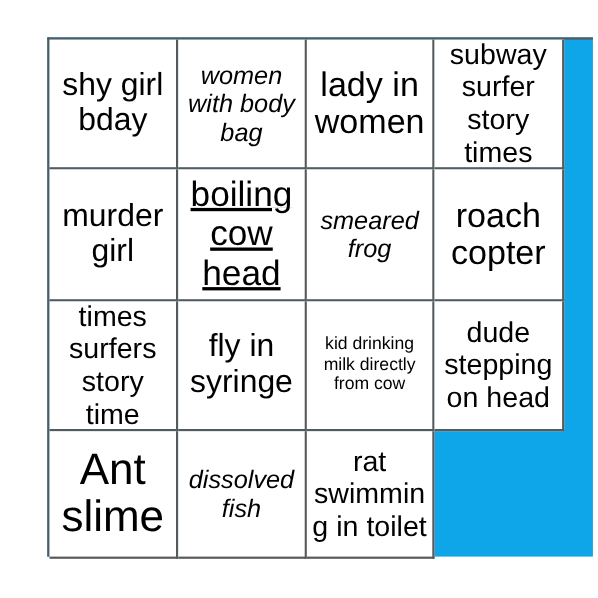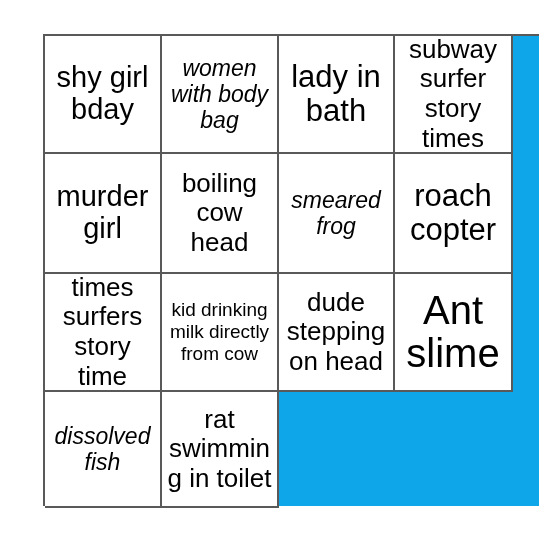--- a/index.html
+++ b/index.html
@@ -45,59 +45,62 @@
   .bingo-cell .cell-text {
     display: block;
     width: 100%;
     color: #000000;
     line-height: 1.12;
     word-wrap: break-word;
     white-space: pre-line;
     font-weight: 400;
   }
   
-  .fs-xs   .cell-text { font-size: 19px; line-height: 1.16; text-align: center; }
+  .fs-xs   .cell-text { font-size: 16px; line-height: 1.16; text-align: center; }
   .fs-sm   .cell-text { font-size: 26px; line-height: 1.14; }
   .fs-md   .cell-text { font-size: 23px; line-height: 1.14; font-style: italic; }
-  .fs-lg   .cell-text { font-size: 26px; line-height: 1.12; }
+  .fs-lg   .cell-text { font-size: 32px; line-height: 1.12; text-decoration: underline; }
   .fs-xl   .cell-text { font-size: 29px; line-height: 1.10; }
   .fs-xxl  .cell-text { font-size: 31px; line-height: 1.10; }
   .fs-huge .cell-text { font-size: 40px; line-height: 1.08; }
 </style>
 </head>
 <body>
 
 <div id="bingo-card">
     <div class="bingo-cell fs-xl">
       <span class="cell-text">shy girl bday</span>
     </div>
     <div class="bingo-cell fs-md">
       <span class="cell-text">women with body bag</span>
     </div>
     <div class="bingo-cell fs-xxl">
-      <span class="cell-text">lady in bath</span>
+      <span class="cell-text">lady in women</span>
     </div>
     <div class="bingo-cell fs-sm">
       <span class="cell-text">subway surfer story times</span>
     </div>
     <div class="bingo-cell fs-xl">
       <span class="cell-text">murder girl</span>
     </div>
     <div class="bingo-cell fs-lg">
       <span class="cell-text">boiling cow head</span>
     </div>
     <div class="bingo-cell fs-md">
       <span class="cell-text">smeared frog</span>
     </div>
     <div class="bingo-cell fs-xxl">
       <span class="cell-text">roach copter</span>
     </div>
     <div class="bingo-cell fs-sm">
       <span class="cell-text">times surfers story time</span>
     </div>
+    <div class="bingo-cell fs-xl">
+      <span class="cell-text">fly in syringe</span>
+    </div>
     <div class="bingo-cell fs-xs">
       <span class="cell-text">kid drinking milk directly from cow</span>
     </div>
     <div class="bingo-cell fs-sm">
       <span class="cell-text">dude stepping on head</span>
     </div>
     <div class="bingo-cell fs-huge">
       <span class="cell-text">Ant slime</span>
     </div>
     <div class="bingo-cell fs-md">

